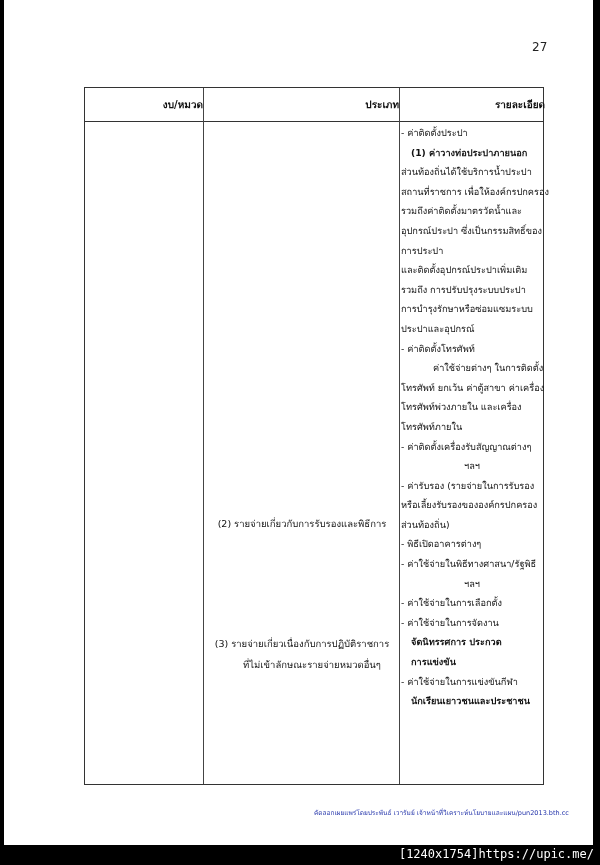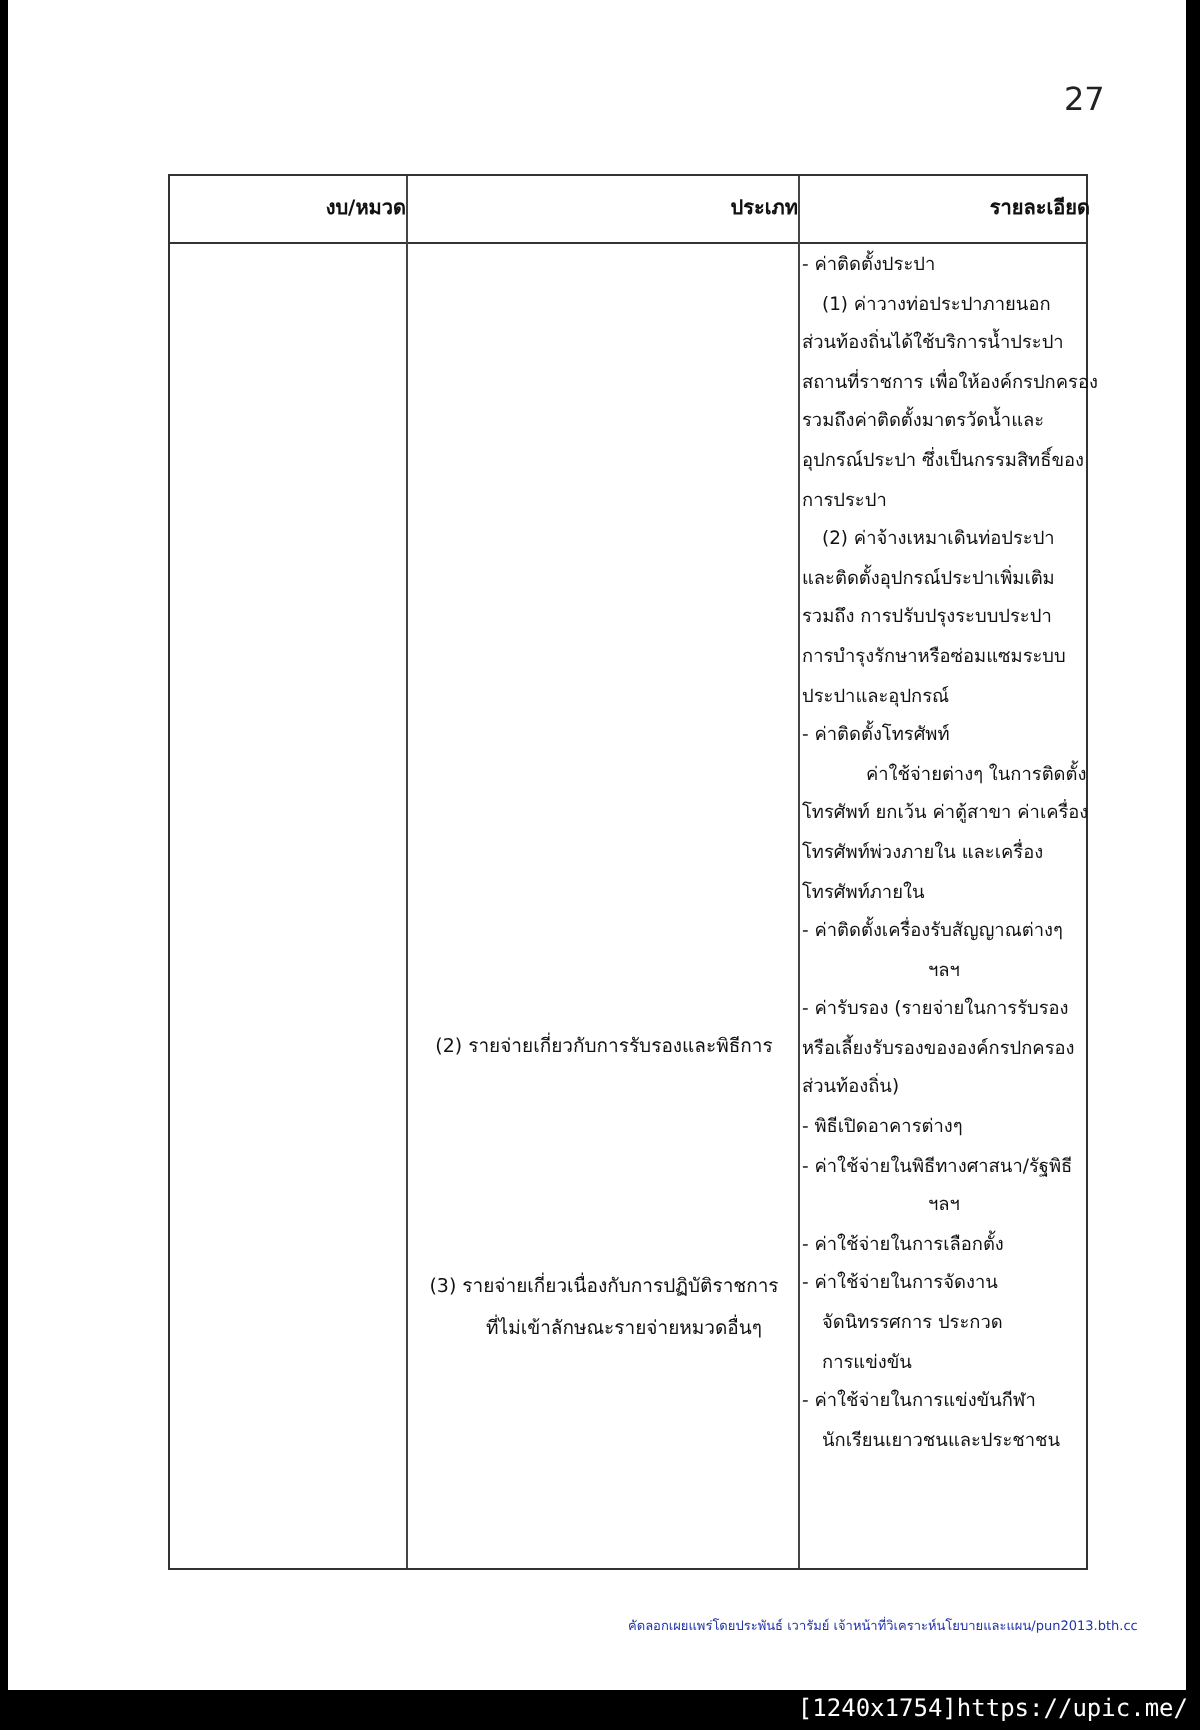--- a/index.html
+++ b/index.html
@@ -1,30 +1,30 @@
 <!DOCTYPE html>
 <html><head>
 <meta charset="utf-8">
 <style>
   html, body { margin:0; padding:0; }
   body { width:600px; height:865px; background:#000; position:relative; overflow:hidden;
          font-family:"DejaVu Sans", sans-serif; }
   .page { position:absolute; left:4px; top:0; width:589px; height:845px; background:#fff; }
-  .page-num { position:absolute; left:528px; top:40px; font-size:16px; color:#222; }
+  .page-num { position:absolute; left:528px; top:40px; font-size:12px; color:#222; }
   .tbl { position:absolute; left:80px; top:87px; width:460px; height:698px;
          border:1.5px solid #333; box-sizing:border-box; }
   .hdr { position:absolute; left:0; top:0; width:100%; height:33px; border-bottom:1.5px solid #333; }
   .vline { position:absolute; top:0; bottom:0; width:0; border-left:1px solid #444; }
   .hcell { position:absolute; top:0; height:33px; line-height:33px; text-align:right;
            font-size:10px; font-weight:bold; color:#111; }
   .col2 { position:absolute; left:120px; width:194px; font-size:9.5px; color:#111;text-align:center; }
   .col2 div { line-height:17px; white-space:nowrap; }
   .col3 { position:absolute; left:316px; top:35px; width:142px; font-size:9.2px; color:#111; }
   .col3 div { height:19.6px; line-height:19.6px; white-space:nowrap; overflow:visible; }
-  .in1 { padding-left:10px; }
+  .in1 { padding-left:10px;font-weight:bold; }
   .in2 { padding-left:32px; }
   .ctr { text-align:center; }
   .footer { position:absolute; left:310px; top:796px; font-size:6.5px; color:#2233aa; white-space:nowrap;margin-top:12px; }
   .watermark { position:absolute; right:6px; top:847px; color:#fff; font-size:12px;
                font-family:"DejaVu Sans Mono", monospace; white-space:nowrap; }
 </style>
 </head>
 <body>
 
 <div class="page">
@@ -48,21 +48,20 @@
     </div>
 
     <div class="col3">
       <div>- ค่าติดตั้งประปา</div>
       <div class="in1">(1) ค่าวางท่อประปาภายนอก</div>
       <div>ส่วนท้องถิ่นได้ใช้บริการน้ำประปา</div>
       <div>สถานที่ราชการ เพื่อให้องค์กรปกครอง</div>
       <div>รวมถึงค่าติดตั้งมาตรวัดน้ำและ</div>
       <div>อุปกรณ์ประปา ซึ่งเป็นกรรมสิทธิ์ของ</div>
       <div>การประปา</div>
-      <div class="in1">(2) ค่าจ้างเหมาเดินท่อประปา</div>
       <div>และติดตั้งอุปกรณ์ประปาเพิ่มเติม</div>
       <div>รวมถึง  การปรับปรุงระบบประปา</div>
       <div>การบำรุงรักษาหรือซ่อมแซมระบบ</div>
       <div>ประปาและอุปกรณ์</div>
       <div>- ค่าติดตั้งโทรศัพท์</div>
       <div class="in2">ค่าใช้จ่ายต่างๆ  ในการติดตั้ง</div>
       <div>โทรศัพท์ ยกเว้น ค่าตู้สาขา ค่าเครื่อง</div>
       <div>โทรศัพท์พ่วงภายใน และเครื่อง</div>
       <div>โทรศัพท์ภายใน</div>
       <div>- ค่าติดตั้งเครื่องรับสัญญาณต่างๆ</div>

